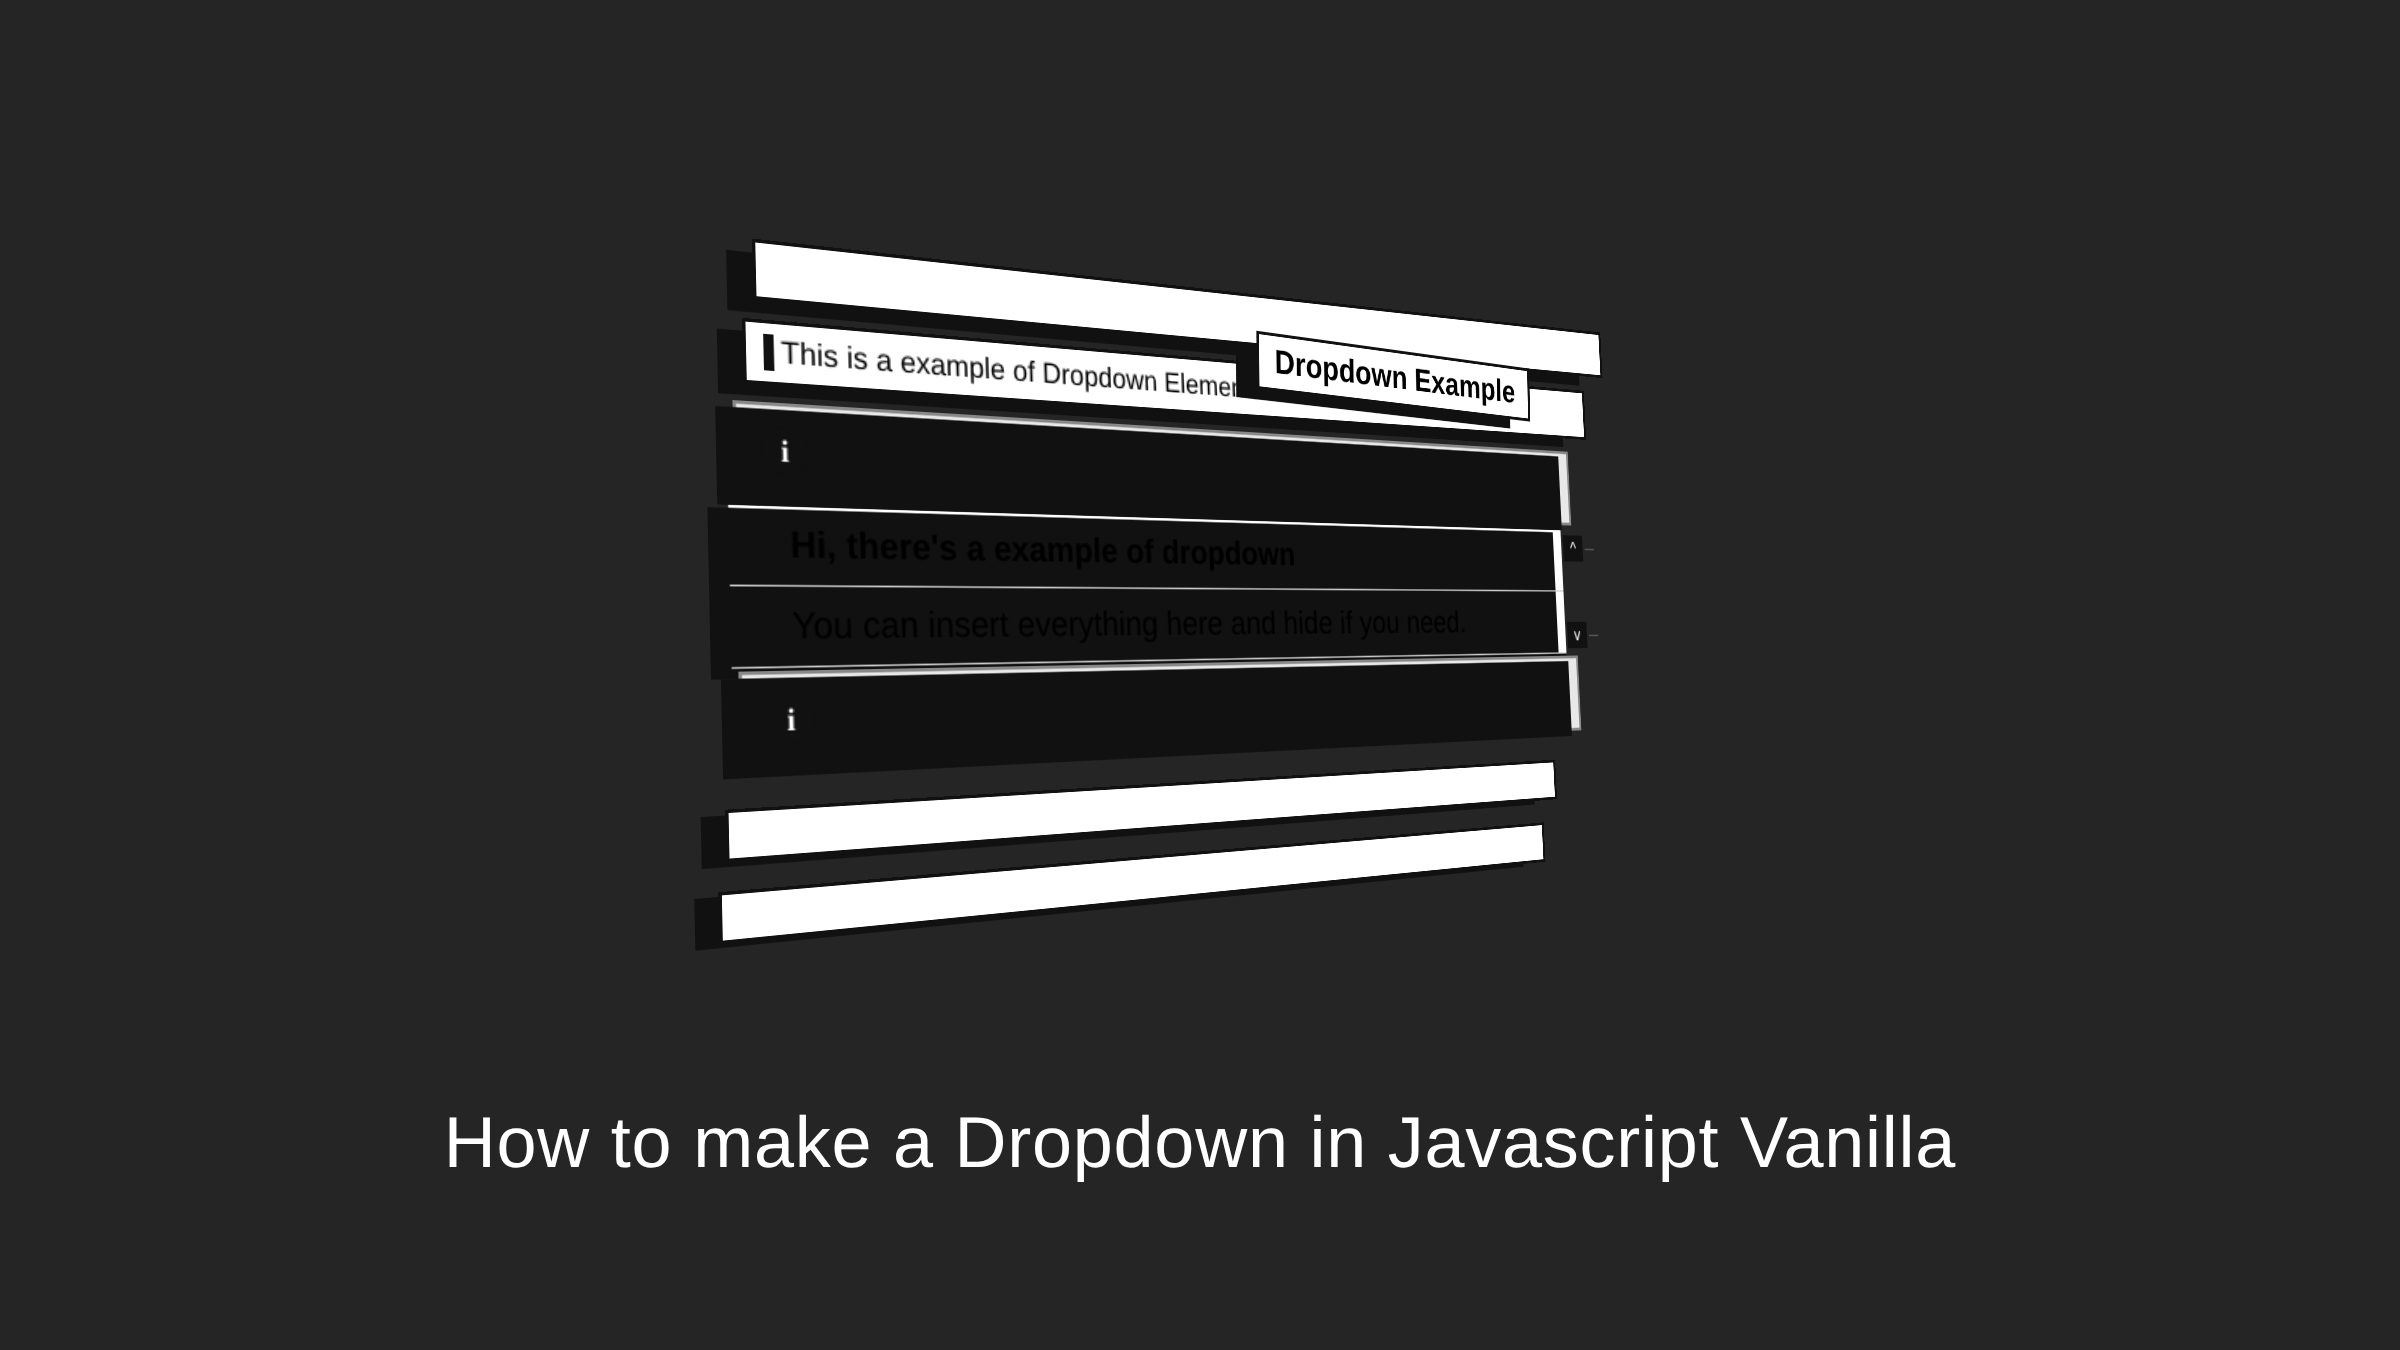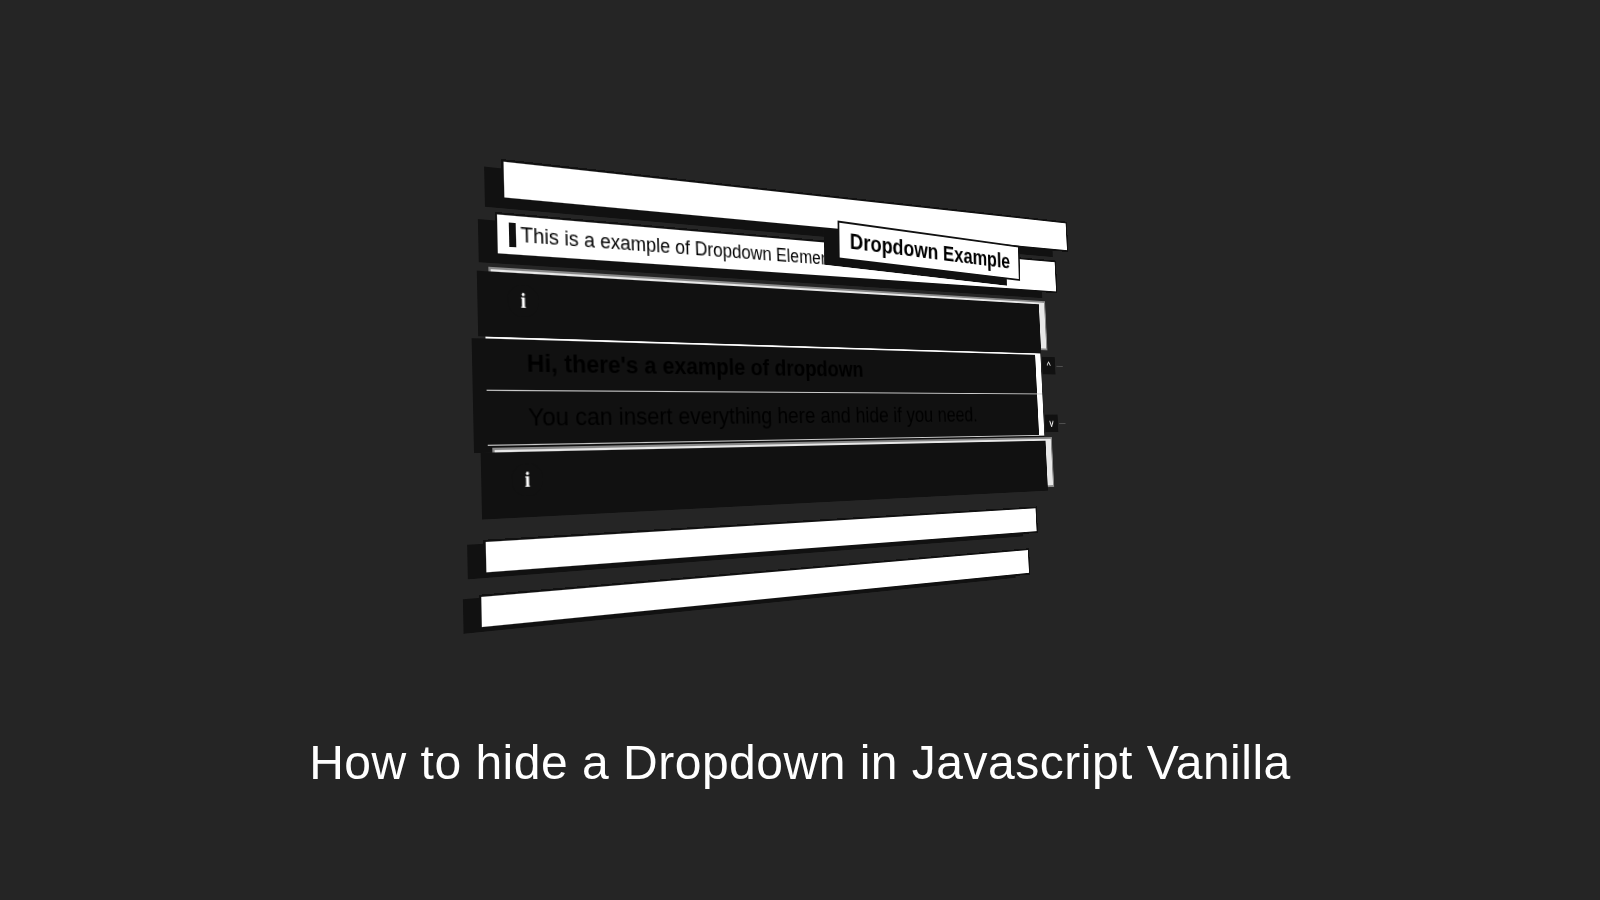--- a/index.html
+++ b/index.html
@@ -236,13 +236,13 @@
 
     <div class="panel-row">
       <span class="info-icon">i</span>
     </div>
 
     <div class="layer blank-bar"></div>
     <div class="layer blank-bar2"></div>
   </div>
 </div>
 
-<div class="caption">How to hide a Dropdown in Javascript Vanilla</div>
+<div class="caption">How to make a Dropdown in Javascript Vanilla</div>
 
 </body></html>

